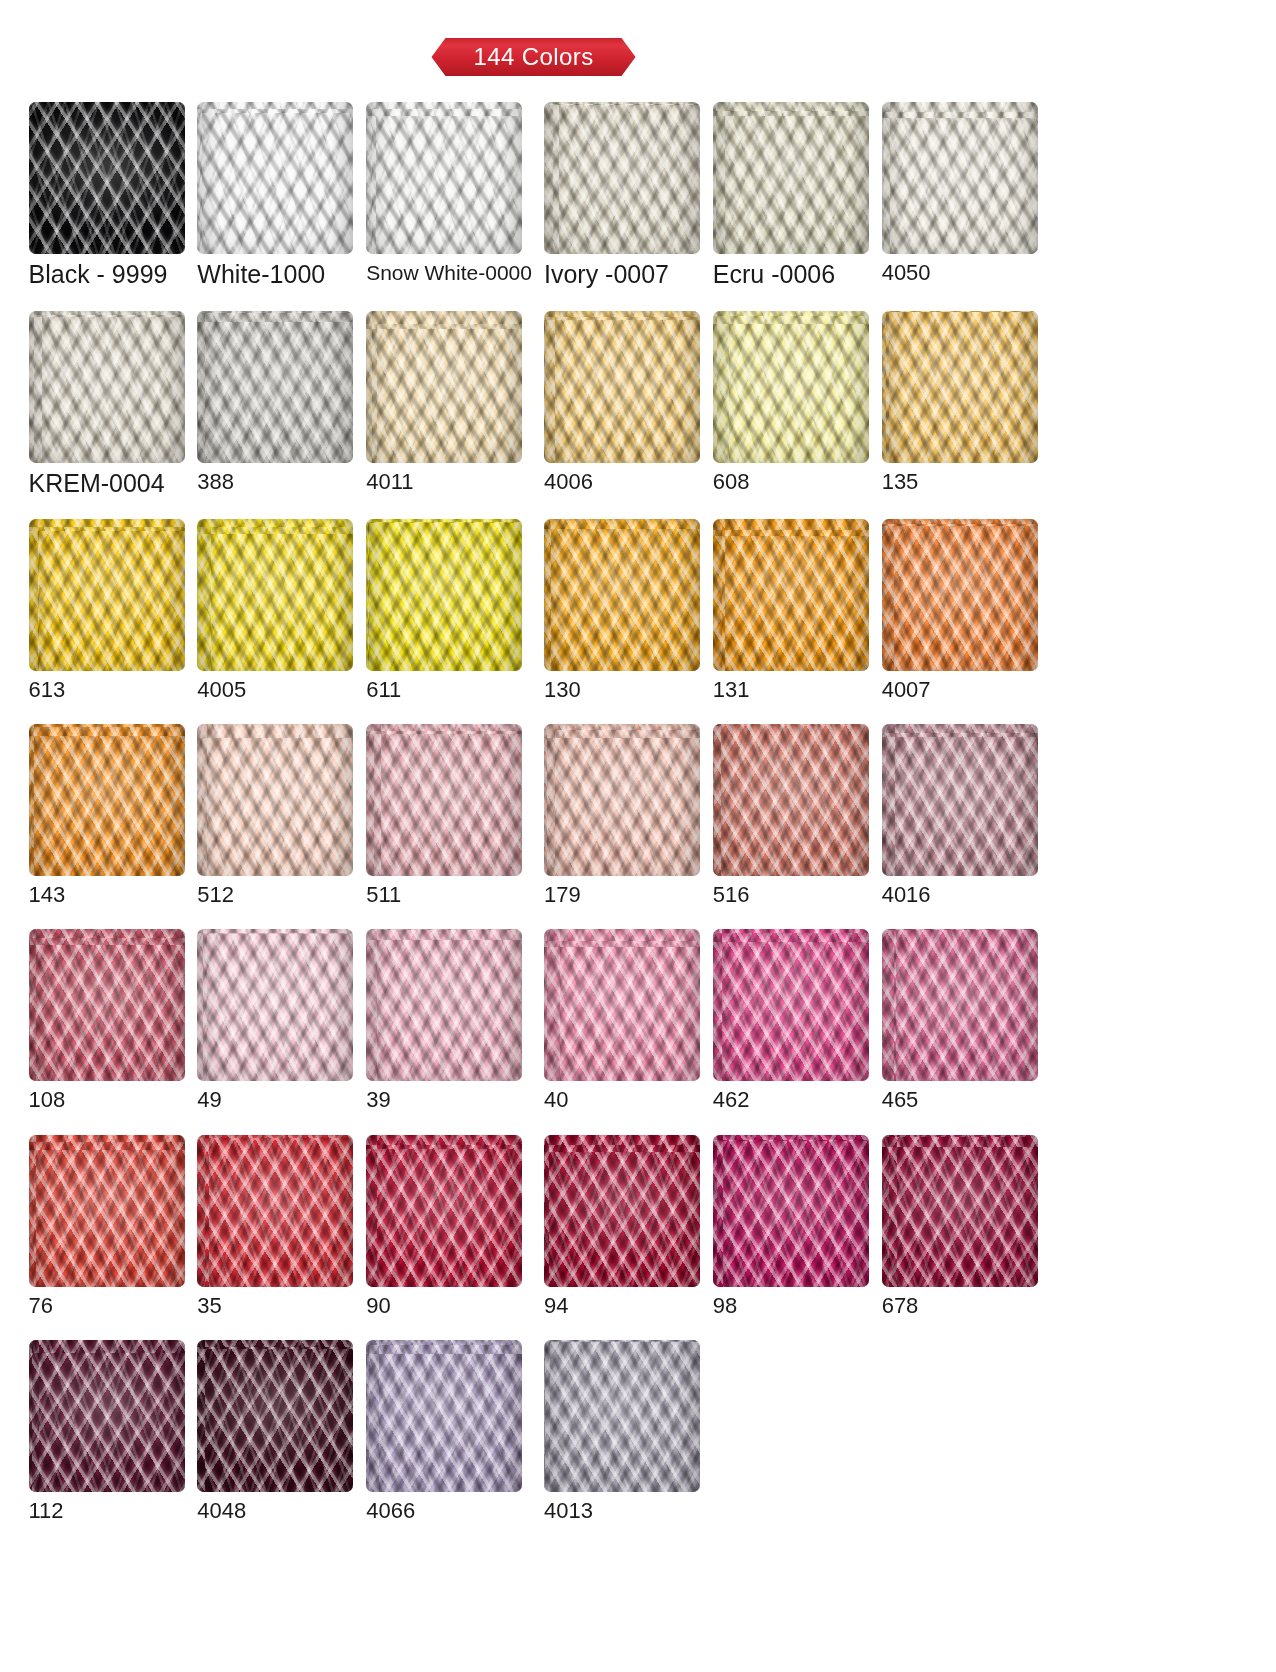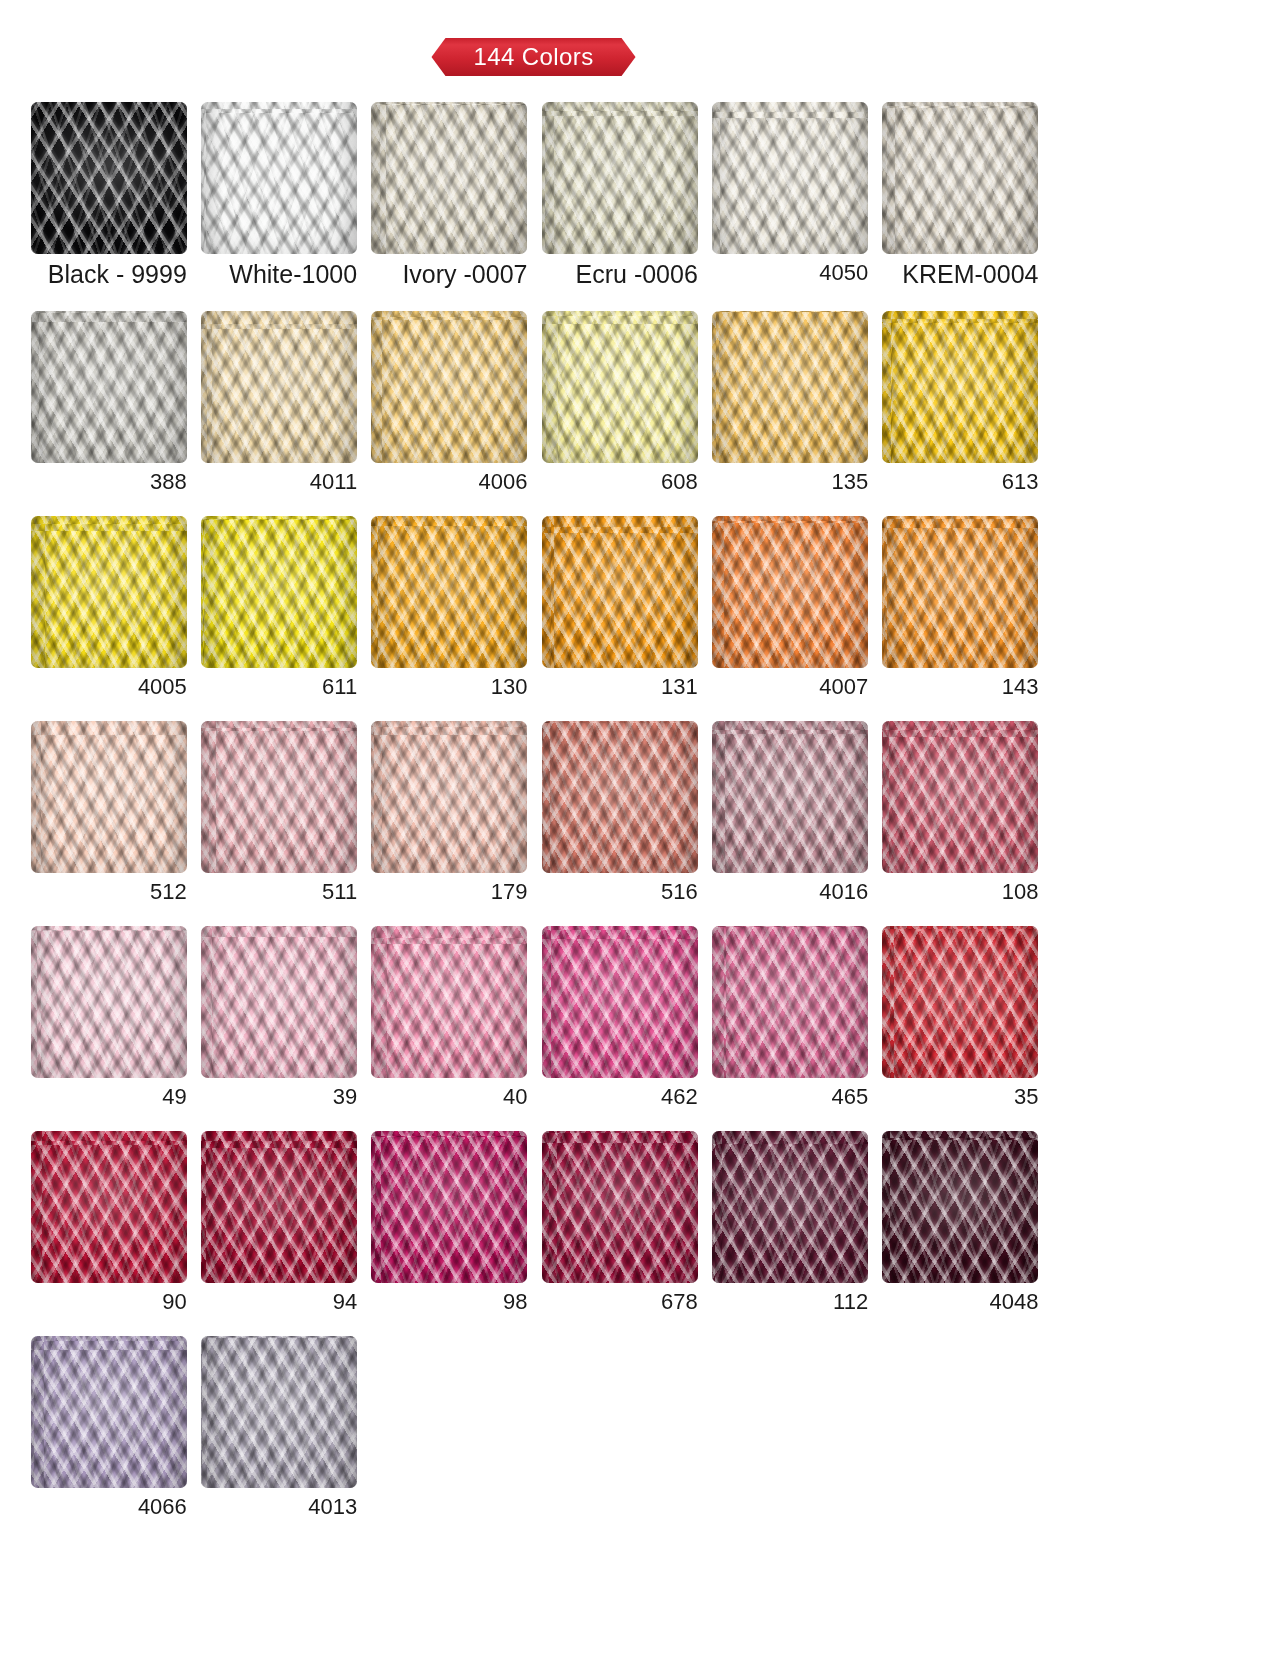--- a/index.html
+++ b/index.html
@@ -43,21 +43,21 @@
     margin: 26px auto 0 auto;
     width: 1010px;
     display: grid;
     grid-template-columns: repeat(6, 1fr);
     row-gap: 0px;
     column-gap: 12px;
   }
   .cell {
     display: flex;
     flex-direction: column;
-    align-items: flex-end;
+    align-items: flex-start;
   }
   .swatch {
     width: 156px;
     height: 152px;
     border-radius: 7px;
     position: relative;
     overflow: hidden;
     box-shadow: 0 0 0 0 rgba(0,0,0,0);
   }
   
@@ -124,20 +124,27 @@
         <div class="label"><span class="nm">Black - 9999</span></div>
       </div>
       <div class="cell">
         <div class="swatch" style="background: rgb(243, 244, 243);">
           <div class="tex" style="background-position: 5px 7px, 3px 11px, 0px 0px, 0px 0px;"></div>
           <div class="shade"></div>
         </div>
         <div class="label"><span class="nm">White-1000</span></div>
       </div>
       <div class="cell">
+        <div class="swatch" style="background: rgb(241, 241, 239);">
+          <div class="tex" style="background-position: 10px 14px, 6px 7px, 0px 0px, 0px 0px;"></div>
+          <div class="shade"></div>
+        </div>
+        <div class="label"><span class="nm-sm">Snow White-0000</span></div>
+      </div>
+      <div class="cell">
         <div class="swatch" style="background: rgb(221, 214, 194);">
           <div class="tex" style="background-position: 15px 2px, 9px 3px, 0px 0px, 0px 0px;"></div>
           <div class="shade"></div>
         </div>
         <div class="label"><span class="nm">Ivory  -0007</span></div>
       </div>
       <div class="cell">
         <div class="swatch" style="background: rgb(220, 216, 188);">
           <div class="tex" style="background-position: 3px 9px, 12px 14px, 0px 0px, 0px 0px;"></div>
           <div class="shade"></div>
@@ -313,20 +320,27 @@
         <div class="label">462</div>
       </div>
       <div class="cell">
         <div class="swatch" style="background: rgb(216, 98, 143);">
           <div class="tex" style="background-position: 14px 1px, 12px 0px, 0px 0px, 0px 0px;"></div>
           <div class="shade"></div>
         </div>
         <div class="label">465</div>
       </div>
       <div class="cell">
+        <div class="swatch" style="background: rgb(224, 66, 53);">
+          <div class="tex" style="background-position: 7px 15px, 5px 7px, 0px 0px, 0px 0px;"></div>
+          <div class="shade"></div>
+        </div>
+        <div class="label">76</div>
+      </div>
+      <div class="cell">
         <div class="swatch" style="background: rgb(212, 38, 49);">
           <div class="tex" style="background-position: 12px 3px, 8px 3px, 0px 0px, 0px 0px;"></div>
           <div class="shade"></div>
         </div>
         <div class="label">35</div>
       </div>
       <div class="cell">
         <div class="swatch" style="background: rgb(189, 16, 52);">
           <div class="tex" style="background-position: 0px 10px, 11px 14px, 0px 0px, 0px 0px;"></div>
           <div class="shade"></div>

